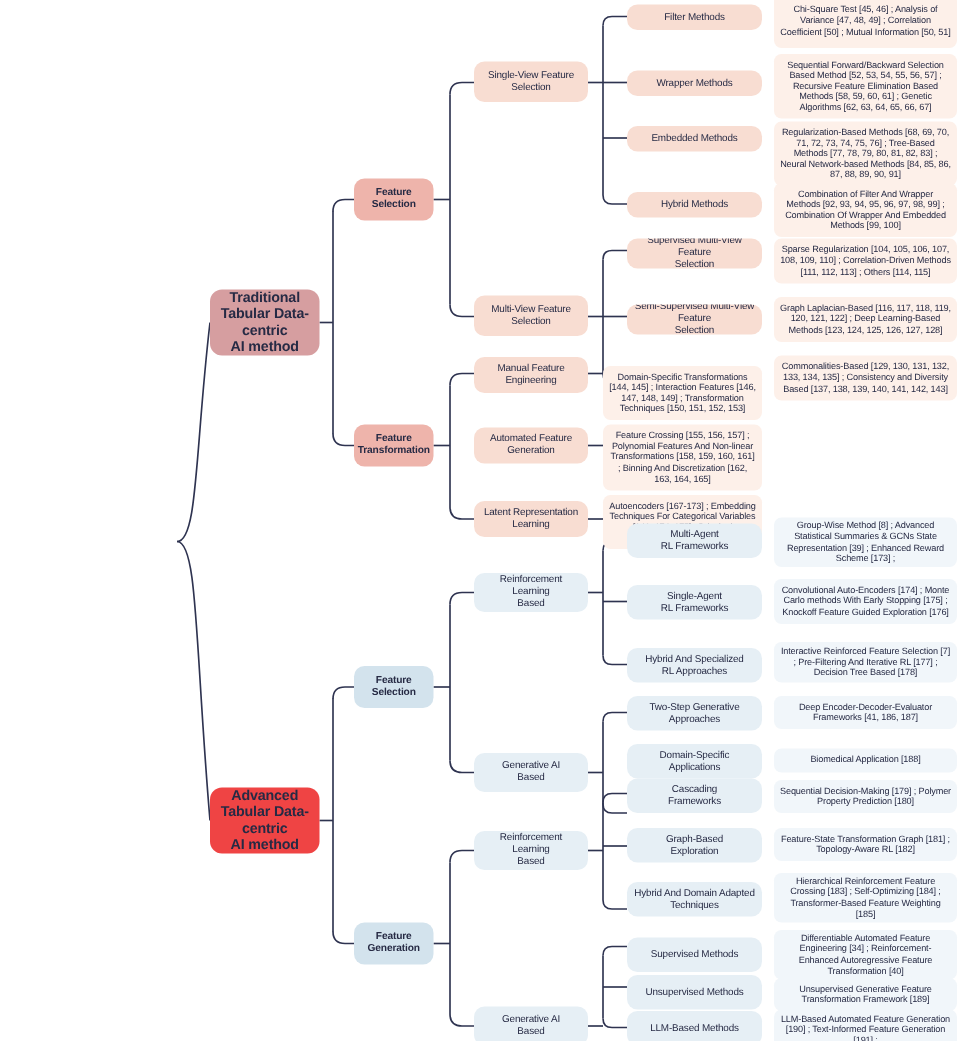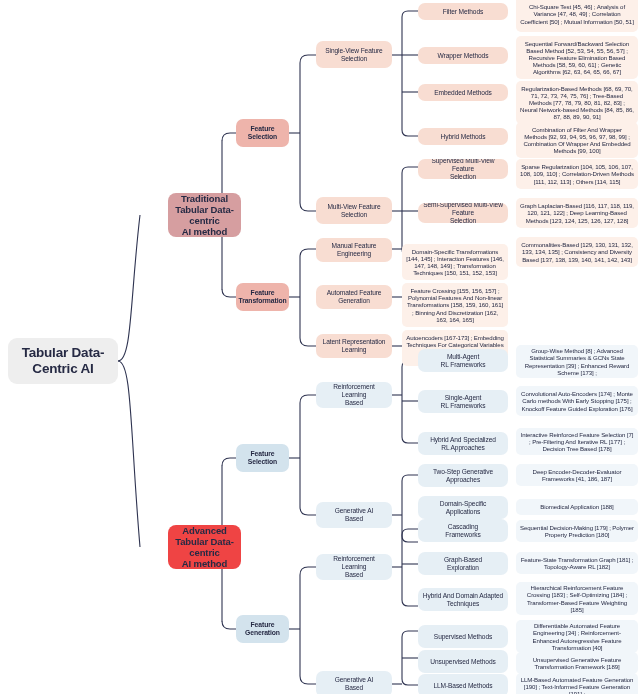--- a/index.html
+++ b/index.html
@@ -19,21 +19,21 @@
     line-height:1.18;
     letter-spacing:-0.1px;
     padding:2px 4px;
     color:#262a44;
     overflow:hidden;
   }
   .root{
     background:#eeeeee;border-radius:9px;
     font-size:13.5px;font-weight:700;letter-spacing:-0.2px;
   }
-  .l1{font-size:9.5px;font-weight:700;border-radius:8px;margin-left:28px;}
+  .l1{font-size:9.5px;font-weight:700;border-radius:8px;}
   .l1.warm{background:#d69ea0;}
   .l1.cool{background:#ef4444;}
   .l2{font-size:6.8px;font-weight:600;}
   .l2.warm{background:#eeb4ab;}
   .l2.cool{background:#d3e3ed;}
   .l3{font-size:6.6px;font-weight:500;}
   .l3.warm{background:#f8ddd2;}
   .l3.cool{background:#e6eff5;}
   .leaf{font-size:6.1px;font-weight:400;border-radius:5px;}
   .leaf.warm{background:#fdf0e9;}
@@ -111,23 +111,20 @@
       <path d="M402 564 H 418"></path>
 
       <path d="M392 684 H 402"></path>
       <path d="M402 637 V 679"></path>
       <path d="M402 637 Q 402 631 408 631 H 418"></path>
       <path d="M402 679 Q 402 685 408 685 H 418"></path>
       <path d="M402 658 H 418"></path>
     </g>
   </svg>
 
-  <div class="node root" style="left:8px;top:338px;width:110px;height:46px;">
-    <span>Tabular Data-<br>Centric AI</span>
-  </div>
 
   <div class="node l1 warm" style="left:140px;top:193px;width:73px;height:44px;">
     <span>Traditional<br>Tabular Data-centric<br>AI method</span>
   </div>
 
   <div class="node l2 warm" style="left:236px;top:119px;width:53px;height:28px;">
     <span>Feature<br>Selection</span>
   </div>
   <div class="node l2 warm" style="left:236px;top:283px;width:53px;height:28px;">
     <span>Feature<br>Transformation</span>

